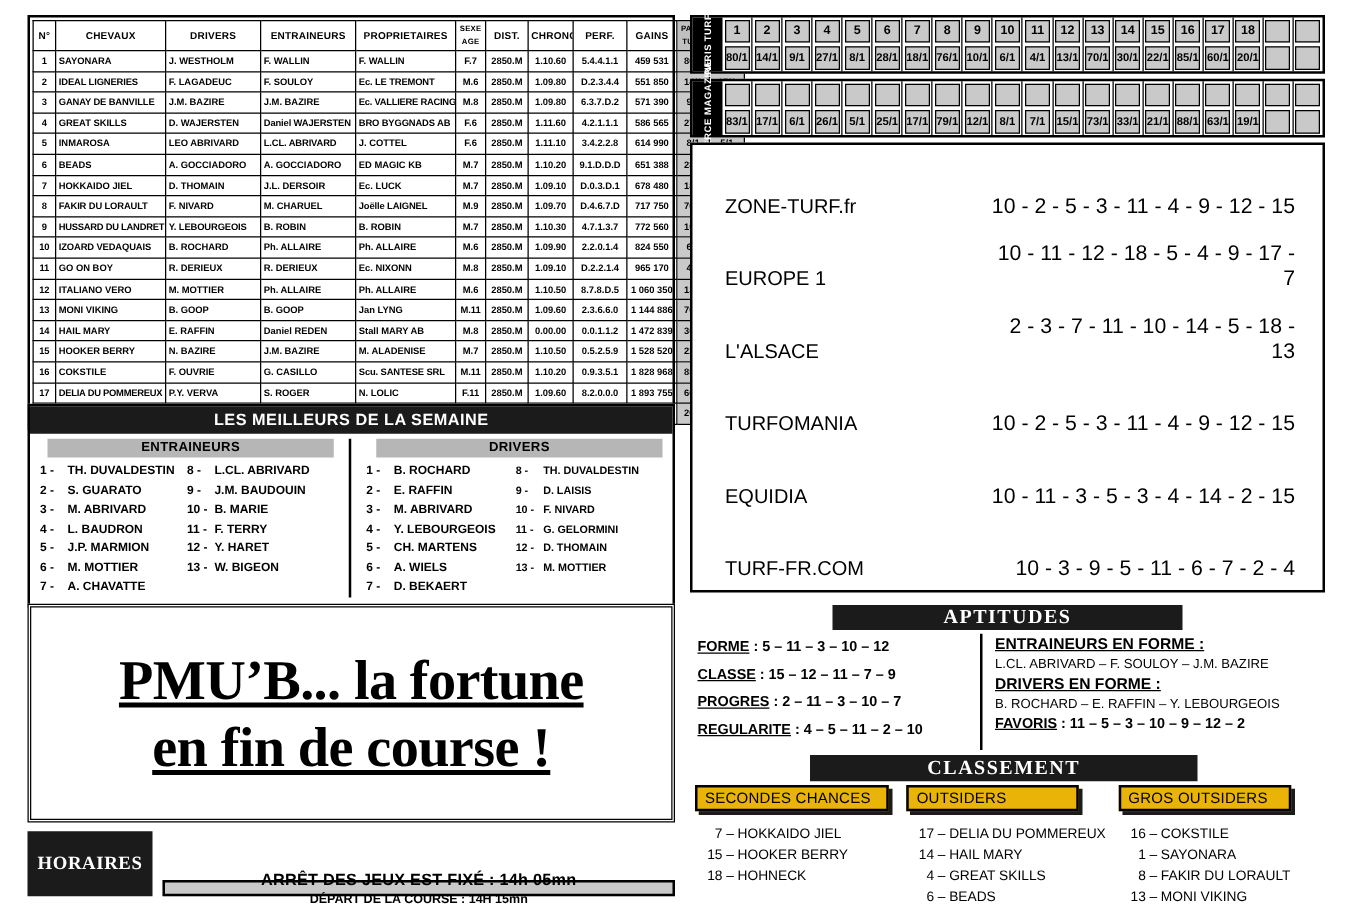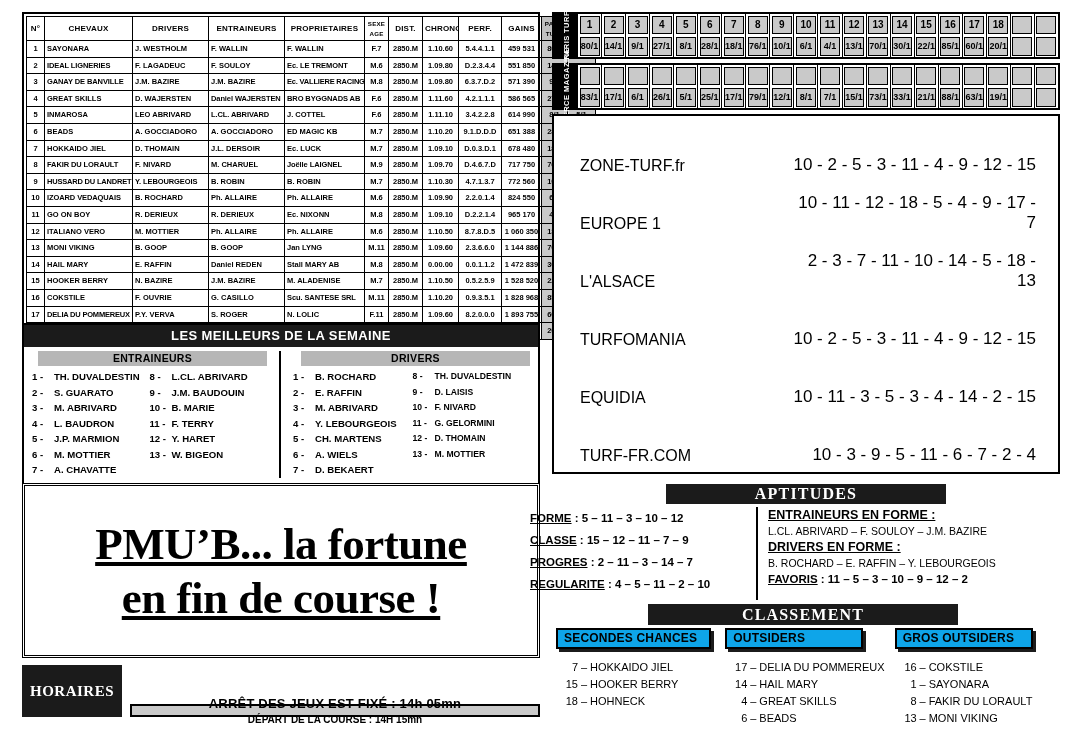--- a/index.html
+++ b/index.html
@@ -194,21 +194,21 @@
   #aptitudes-title {
     position: absolute; left: 666px; top: 484px; width: 280px; height: 20px;
     background: #1b1b1b; color: #fff;
     text-align: center;
     font-family: "Liberation Serif", serif;
     font-weight: bold; font-size: 16px;
     letter-spacing: 1.2px;
     line-height: 20px;
   }
   #aptitudes-body {
-    position: absolute; left: 524px; top: 507px; width: 508px; height: 93px;
+    position: absolute; left: 552px; top: 507px; width: 508px; height: 93px;
     display: flex;
   }
   #apt-left { width: 232px; padding-left: 6px; }
   #apt-right { flex: 1; border-left: 2px solid #000; padding-left: 10px; }
   .apt-line {
     font-size: 11.5px; font-weight: bold;
     line-height: 22px; white-space: nowrap;
   }
   .apt-line u { text-decoration: underline; }
   .apt-head {
@@ -233,22 +233,22 @@
     font-weight: bold; font-size: 16px;
     letter-spacing: 1.2px;
     line-height: 21px;
   }
   #classement-body {
     position: absolute; left: 552px; top: 628px; width: 508px; height: 104px;
     display: flex;
   }
   .cls-col { flex: 1; position: relative; padding: 0 4px; }
   .cls-head {
-    border: 2px solid #000; background: #0ea5e9;
-    font-size: 12px; font-weight: bold;
+    border: 2px solid #000; background: #eab308;
+    font-size: 12px; font-weight: normal;
     padding: 1px 4px 2px 6px;
     box-shadow: 3px 3px 0 #1b1b1b;
     display: inline-block;
     min-width: 138px;
     letter-spacing: .2px;
   }
   .cls-col.wide .cls-head { min-width: 155px; }
   .cls-list { margin-top: 10px; }
   .cls-item {
     font-size: 11px; line-height: 17px; white-space: nowrap;
@@ -814,21 +814,21 @@
 <div id="aptitudes-title">APTITUDES</div>
 <div id="aptitudes-body">
   <div id="apt-left">
     <div class="apt-line">
       <u>FORME</u><span> :  5 – 11 – 3 – 10 – 12</span>
     </div>
     <div class="apt-line">
       <u>CLASSE</u><span> :  15 – 12 – 11 – 7 – 9</span>
     </div>
     <div class="apt-line">
-      <u>PROGRES</u><span> : 2 – 11 – 3 – 14 – 7</span>
+      <u>PROGRES</u><span> : 2 – 11 – 3 – 10 – 7</span>
     </div>
     <div class="apt-line">
       <u>REGULARITE</u><span> : 4 – 5 – 11 – 2 – 10</span>
     </div>
   </div>
   <div id="apt-right">
     <div class="apt-head">ENTRAINEURS EN FORME :</div>
     <div class="apt-sub">L.CL. ABRIVARD – F. SOULOY – J.M. BAZIRE</div>
     <div class="apt-head">DRIVERS EN FORME :</div>
     <div class="apt-sub">B. ROCHARD – E. RAFFIN – Y. LEBOURGEOIS</div>

